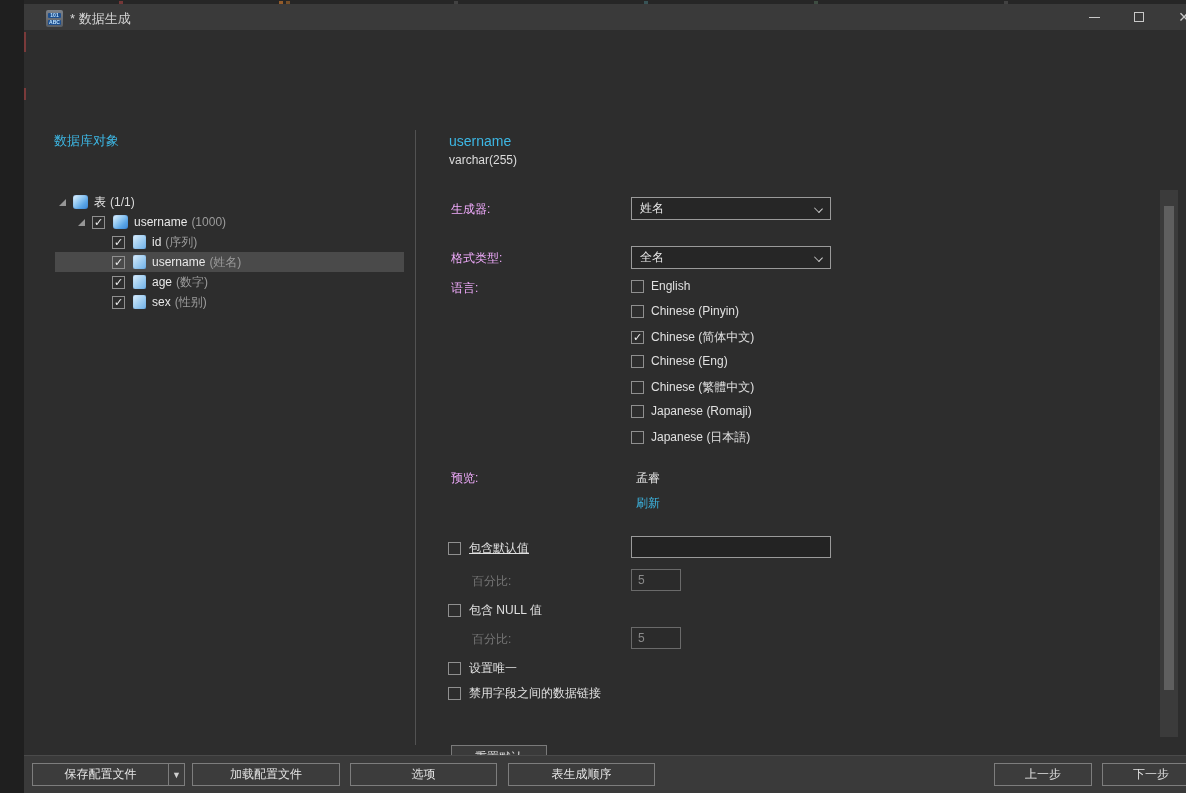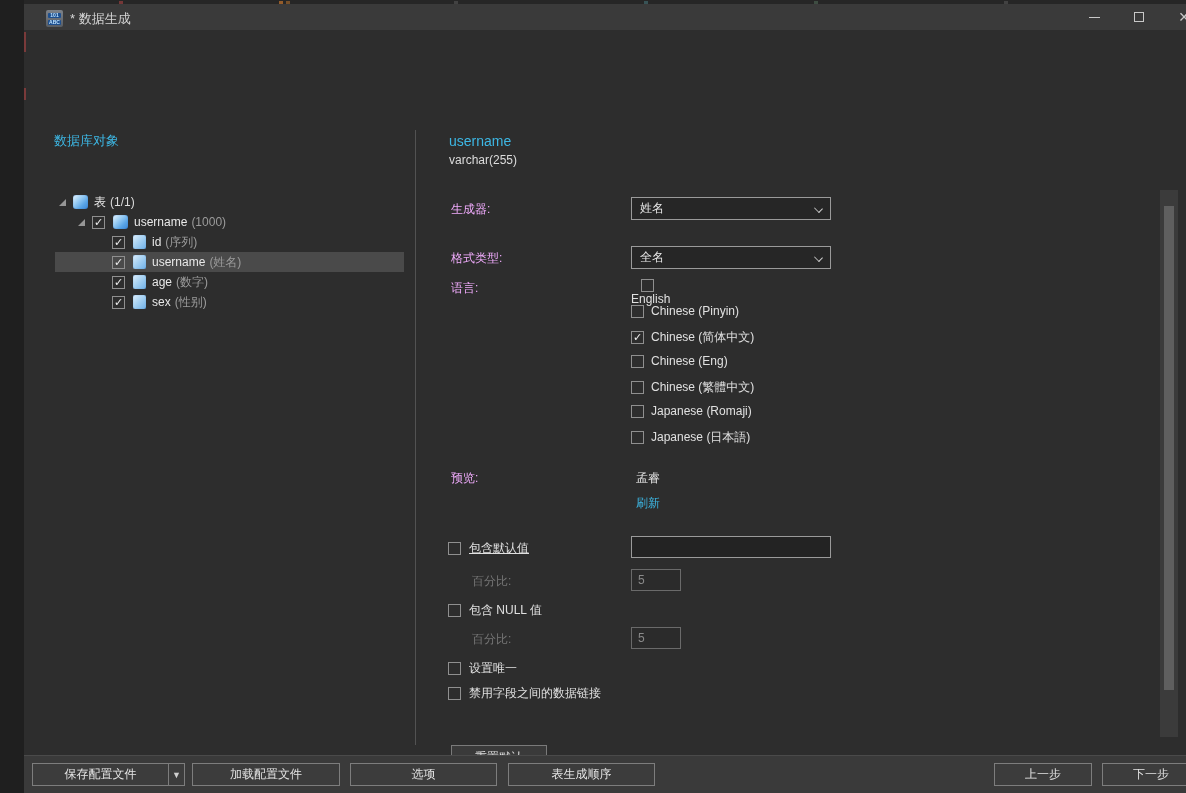--- a/index.html
+++ b/index.html
@@ -191,21 +191,21 @@
       <span class="chev"></span>
     </div>
 
     <div class="rlabel" style="top:138px;">格式类型:</div>
     <div class="dropdown" style="top:134px;">
       <span>全名</span>
       <span class="chev"></span>
     </div>
 
     <div class="rlabel" style="top:168px;">语言:</div>
-    <div class="lang-item" style="top:167px;flex-direction:column;">
+    <div class="lang-item" style="top:167px;">
       <span class="cb"></span>
       <span>English</span>
     </div>
     <div class="lang-item" style="top:192px;">
       <span class="cb"></span>
       <span>Chinese (Pinyin)</span>
     </div>
     <div class="lang-item" style="top:217px;">
       <span class="cb on"></span>
       <span>Chinese (简体中文)</span>

